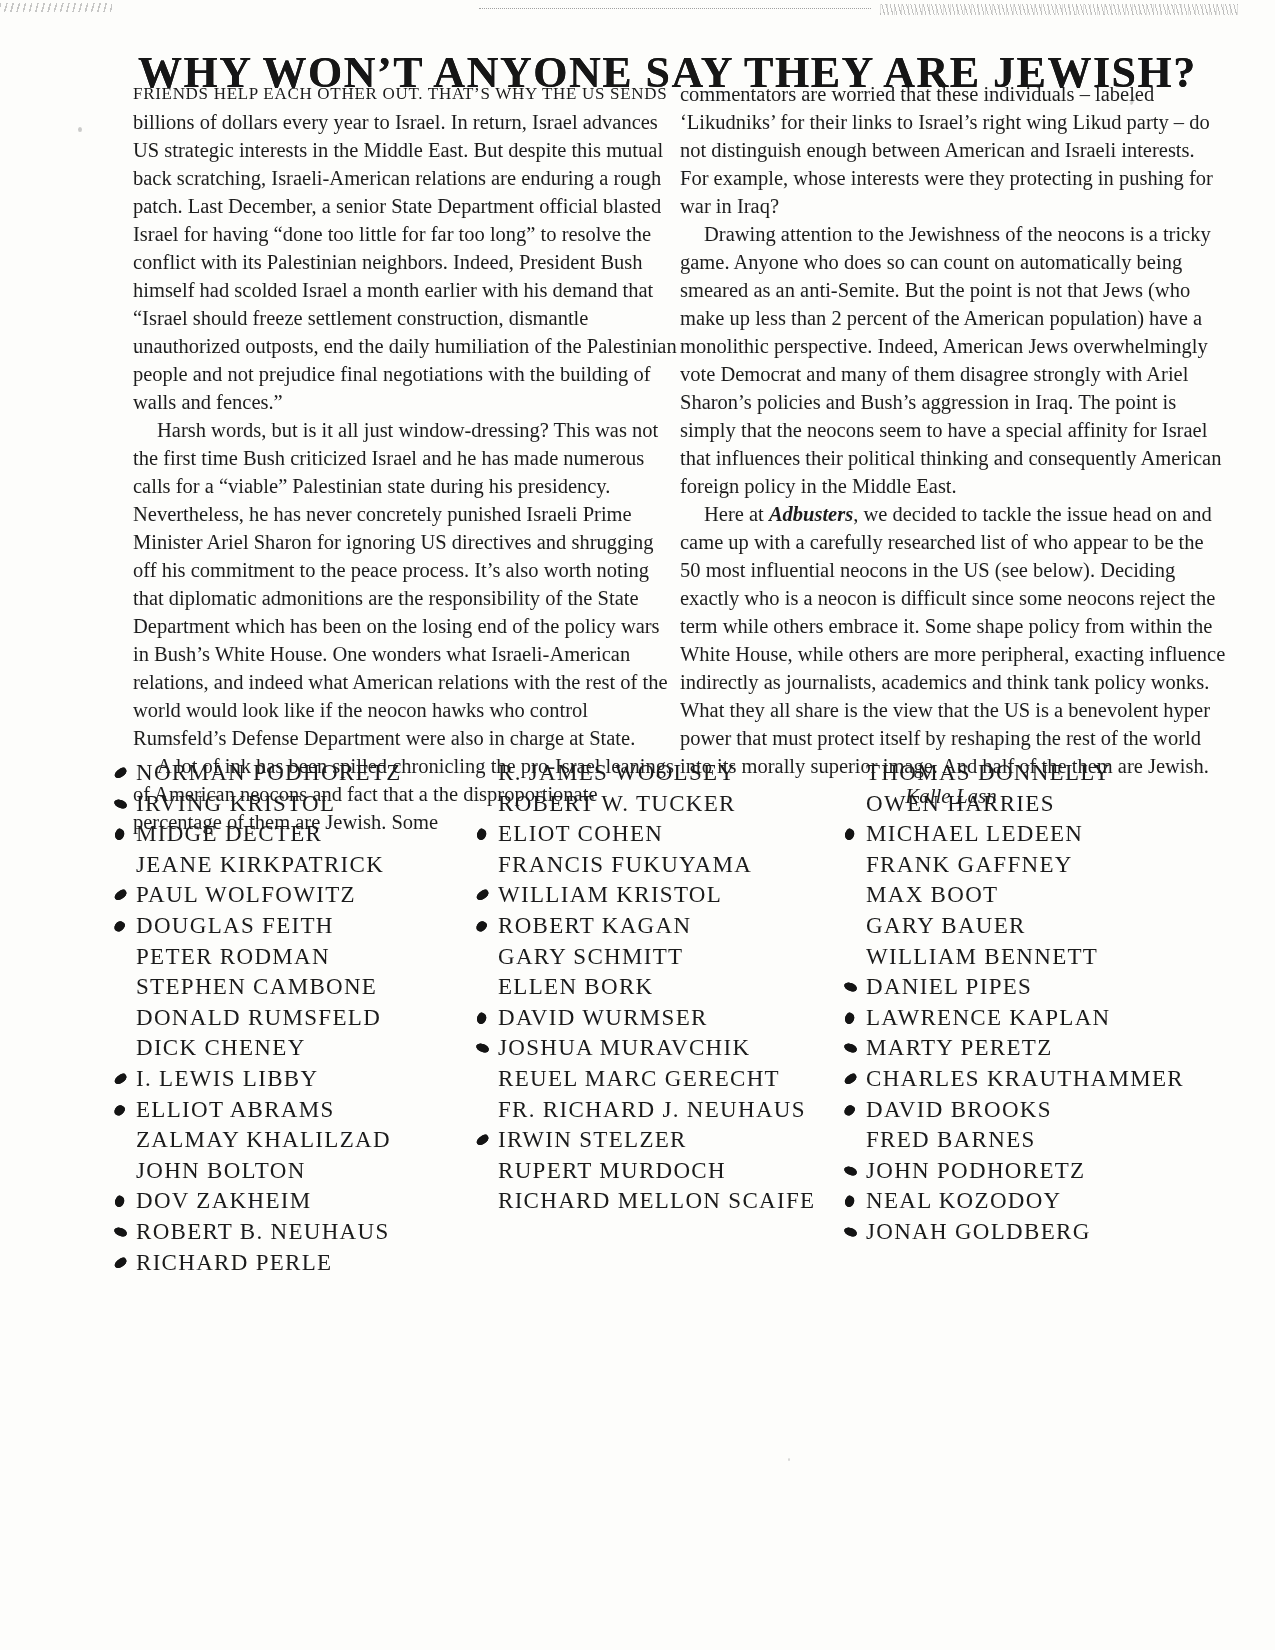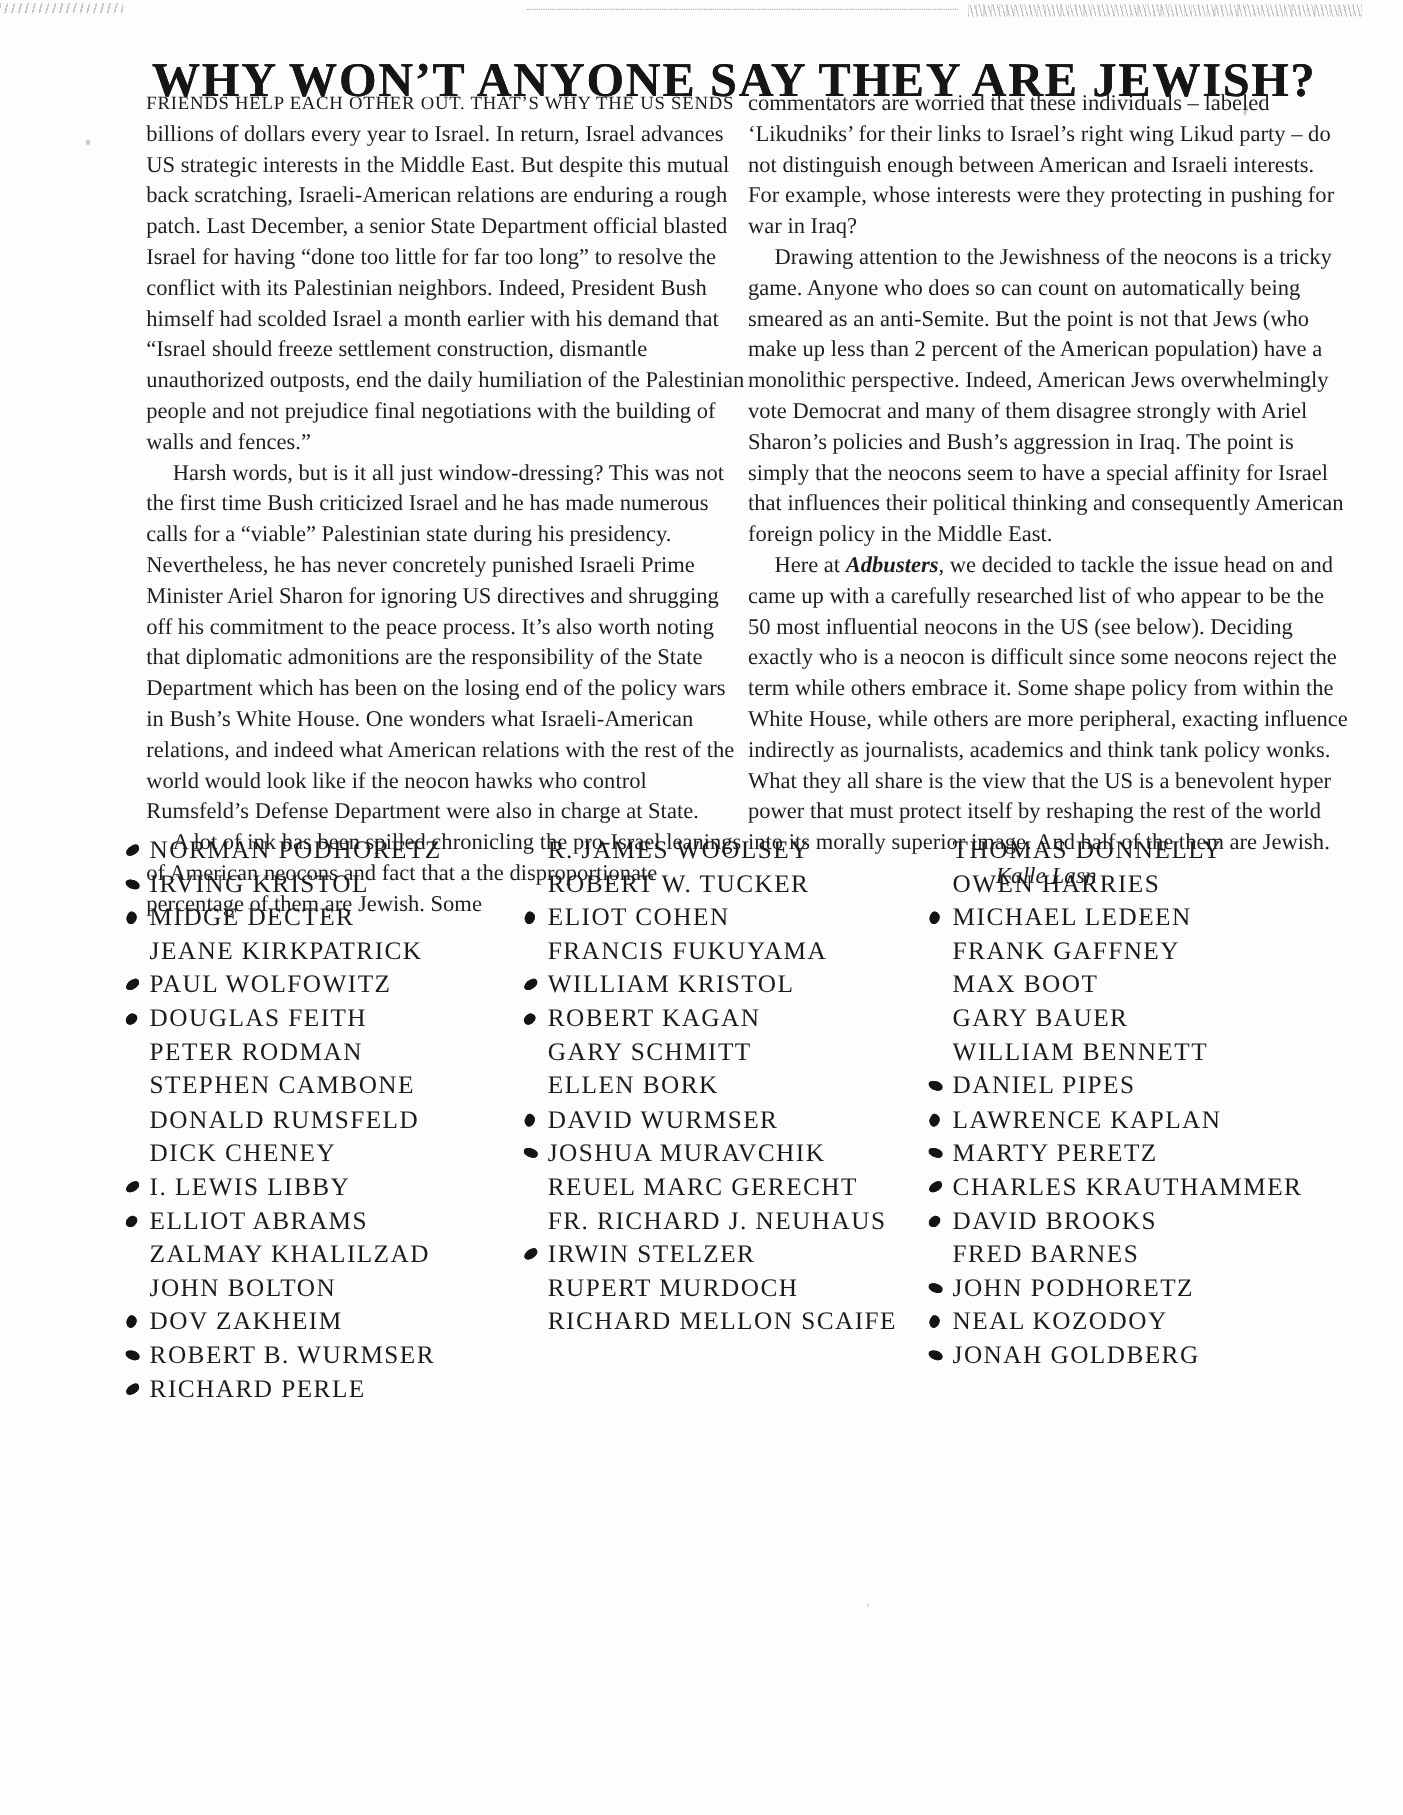--- a/index.html
+++ b/index.html
@@ -117,21 +117,21 @@
     <li class="name-item marked"><span class="blob"></span><span>DOUGLAS FEITH</span></li>
     <li class="name-item"><span>PETER RODMAN</span></li>
     <li class="name-item"><span>STEPHEN CAMBONE</span></li>
     <li class="name-item"><span>DONALD RUMSFELD</span></li>
     <li class="name-item"><span>DICK CHENEY</span></li>
     <li class="name-item marked"><span class="blob"></span><span>I. LEWIS LIBBY</span></li>
     <li class="name-item marked"><span class="blob"></span><span>ELLIOT ABRAMS</span></li>
     <li class="name-item"><span>ZALMAY KHALILZAD</span></li>
     <li class="name-item"><span>JOHN BOLTON</span></li>
     <li class="name-item marked"><span class="blob"></span><span>DOV ZAKHEIM</span></li>
-    <li class="name-item marked"><span class="blob"></span><span>ROBERT B. WURMSER</span></li>
+    <li class="name-item marked"><span class="blob"></span><span>ROBERT B. NEUHAUS</span></li>
     <li class="name-item marked"><span class="blob"></span><span>RICHARD PERLE</span></li>
   </ul>
 
   <ul class="names-col names-col-2">
     <li class="name-item"><span>R. JAMES WOOLSEY</span></li>
     <li class="name-item"><span>ROBERT W. TUCKER</span></li>
     <li class="name-item marked"><span class="blob"></span><span>ELIOT COHEN</span></li>
     <li class="name-item"><span>FRANCIS FUKUYAMA</span></li>
     <li class="name-item marked"><span class="blob"></span><span>WILLIAM KRISTOL</span></li>
     <li class="name-item marked"><span class="blob"></span><span>ROBERT KAGAN</span></li>

